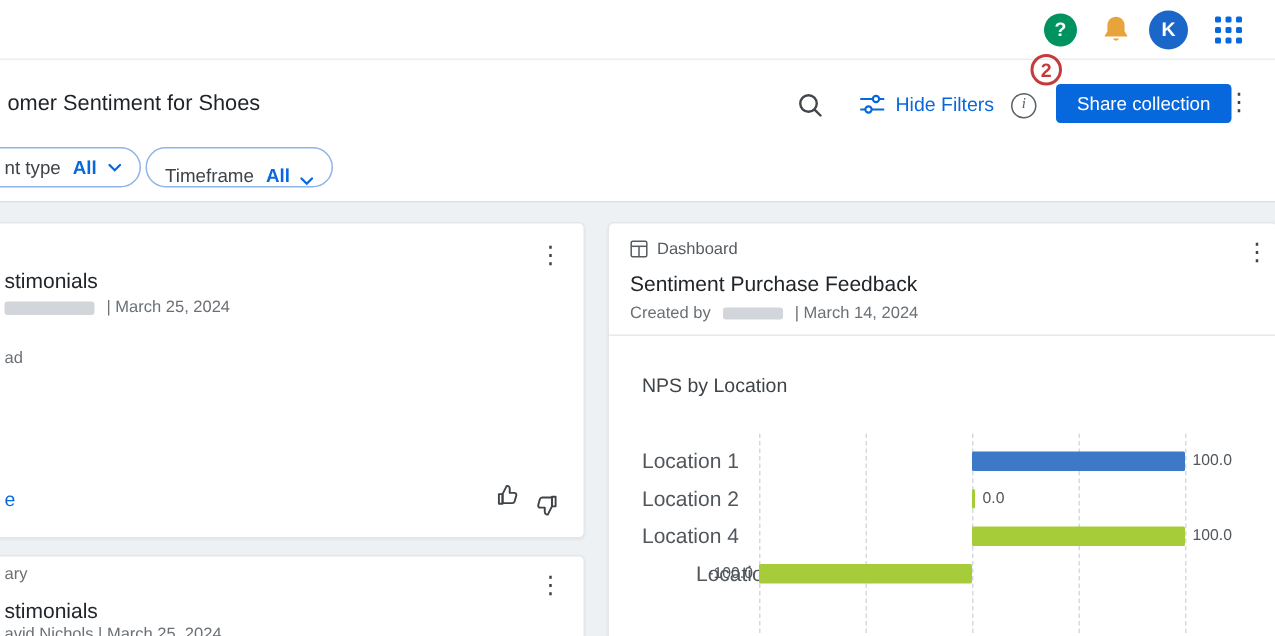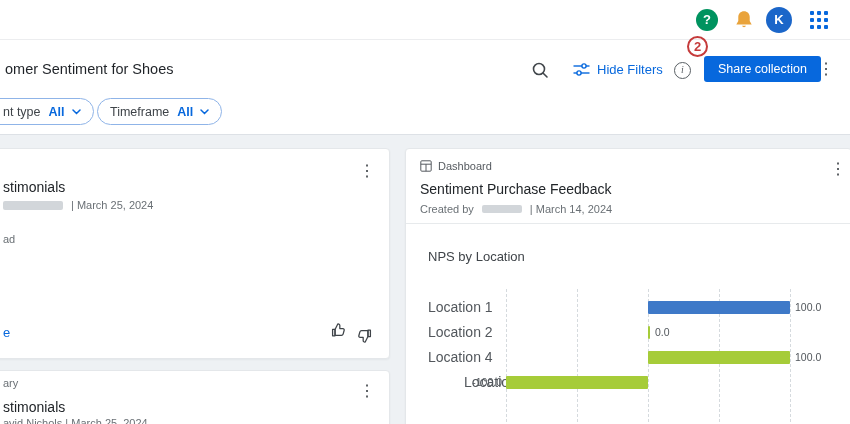--- a/index.html
+++ b/index.html
@@ -31,21 +31,21 @@
     color:#fff; font-size:12.5px; line-height:26px; border:none; border-radius:3px; cursor:pointer; }
   .kebab { color:#3f4449; font-size:16px; line-height:16px; cursor:pointer; user-select:none; }
   #header-kebab { position:absolute; left:818px; top:61px; }
 
   
   .chip { position:absolute; top:98px; height:27px; border:1px solid #8fb4e8; border-radius:14px; background:#fff;
     display:flex; align-items:center; font-size:12.5px; color:#3f4449; cursor:pointer; }
   .chip .val { color:#0768DD; font-weight:bold; margin-left:8px; }
   .chip svg { margin-left:7px; }
   #chip1 { left:-34px; padding:0 12px 0 36px; }
-  #chip2 { left:97px; padding:0 12px; }
+  #chip2 { left:97px; padding:0 12px;align-items:flex-end; }
 
   
   #content { position:absolute; left:0; top:134px; width:850px; height:290px; background:#eef1f4; border-top:1px solid #dde1e6; }
   .card { position:absolute; background:#fff; border:1px solid #e4e7ea; border-radius:4px; box-shadow:0 1px 2px rgba(27,31,35,.05); }
   #card1 { left:-10px; top:148px; width:400px; height:211px; }
   #card2 { left:-10px; top:370px; width:400px; height:120px; }
   #card3 { left:405px; top:148px; width:447px; height:310px; }
 
   .card .kebab { position:absolute; }
   .card-title { position:absolute; font-size:14px; color:#212529; }

